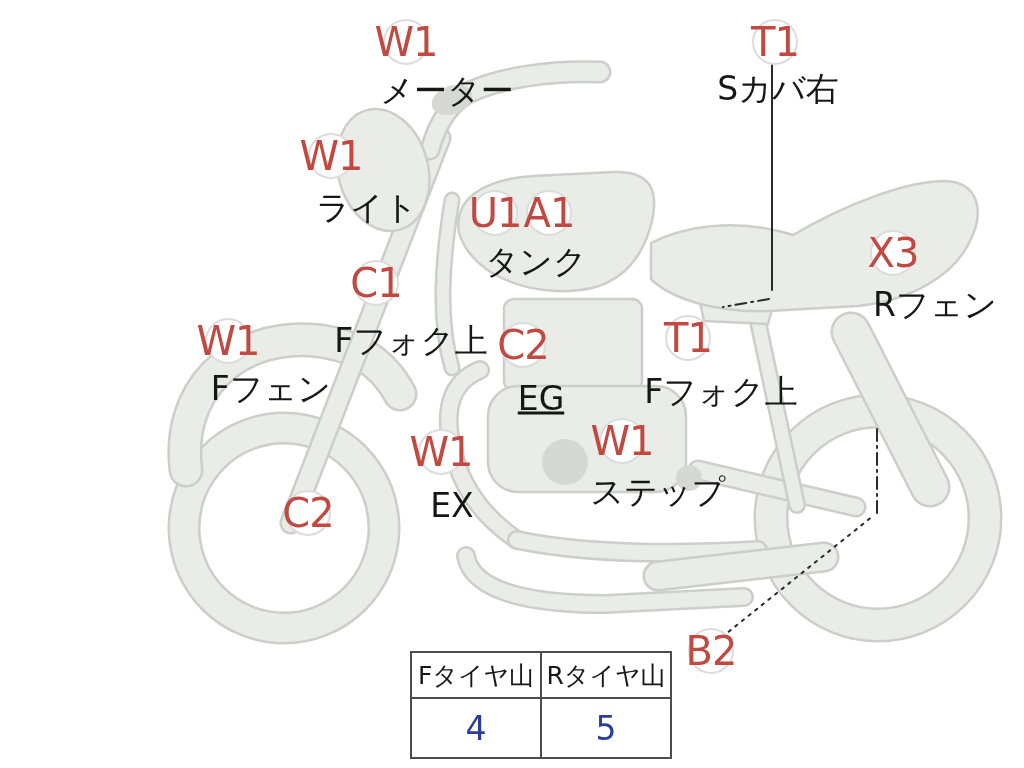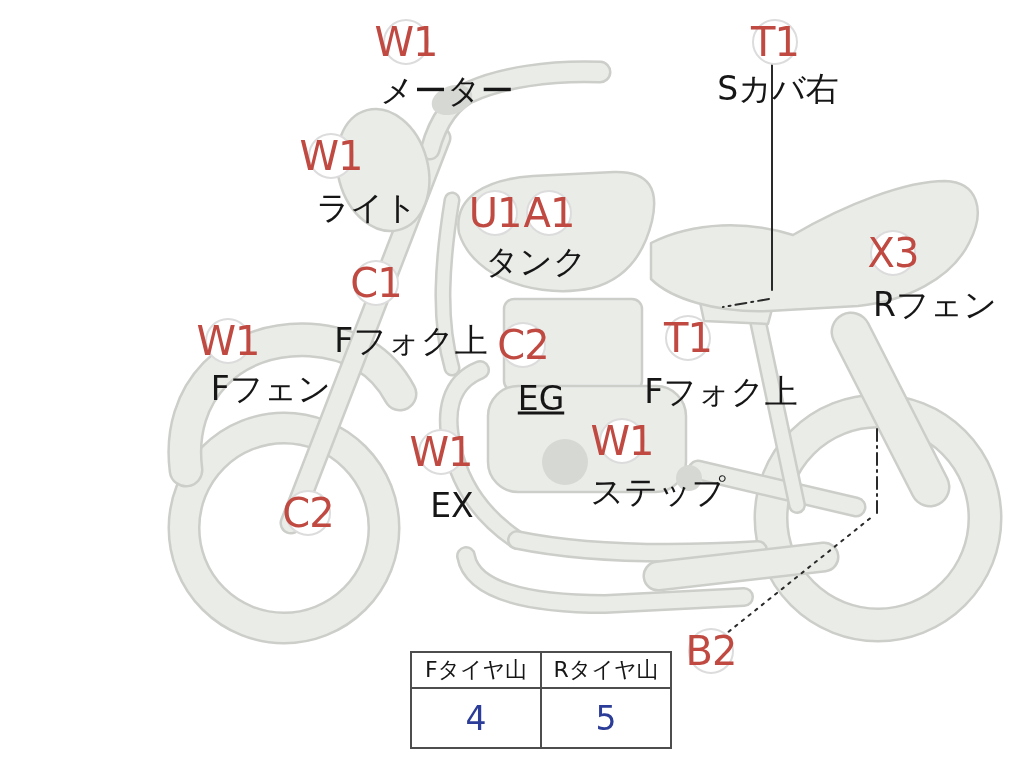--- a/index.html
+++ b/index.html
@@ -31,21 +31,21 @@
   .ann-label{
     position:absolute;transform:translate(-50%,-50%);
     color:var(--label-black);font-size:33px;font-weight:500;white-space:nowrap;
   }
   #tire-table{
     position:absolute;left:410px;top:651px;border-collapse:collapse;background:#fff;
   }
   #tire-table td{
     border:2px solid var(--table-border);width:130px;text-align:center;vertical-align:middle;
   }
-  td.tire-header{height:36px;font-size:22px;color:var(--label-black);font-weight:500;}
+  td.tire-header{height:46px;font-size:25px;color:var(--label-black);font-weight:500;}
   td.tire-value{height:60px;font-size:33px;color:var(--value-blue);font-weight:500;}
 </style>
 </head>
 <body>
 
 <div id="stage">
 
   <svg id="bike-svg" width="1024" height="768" viewBox="0 0 1024 768">
     <defs>
       <circle id="p-fwheel" cx="284" cy="528" r="100" fill="none"></circle>

